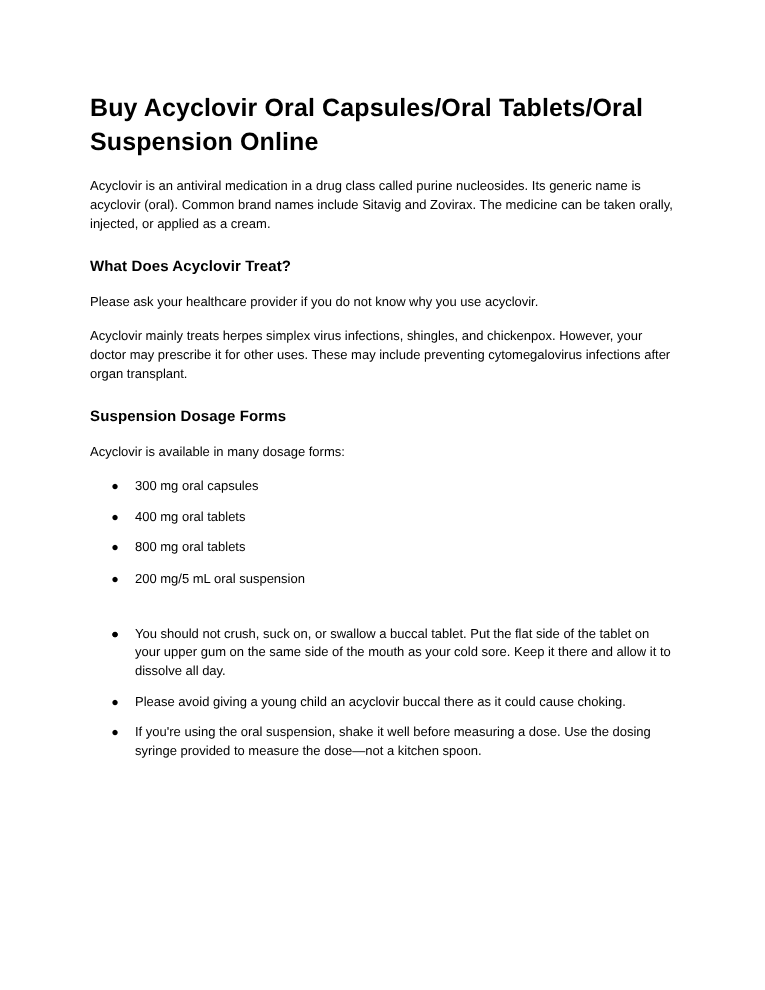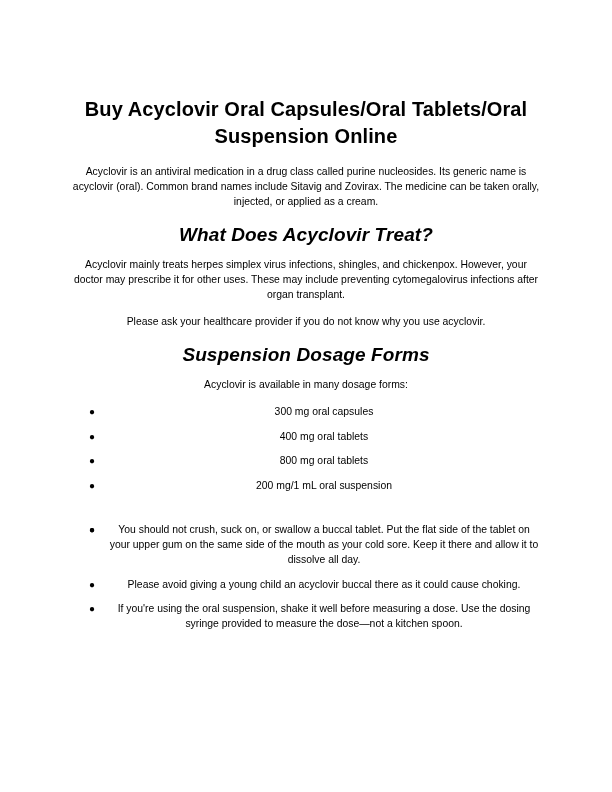--- a/index.html
+++ b/index.html
@@ -1,27 +1,27 @@
 <!DOCTYPE html>
 <html><head>
   <meta charset="utf-8">
   <style>
     html, body { margin: 0; padding: 0; background: #ffffff; }
     body {
       width: 612px; height: 792px; position: relative; overflow: hidden;
       font-family: "Liberation Sans", sans-serif; color: #000;
     }
-    .page { position: absolute; left: 72px; top: 96px; width: 468px; text-align: center; }
+    .page { position: absolute; left: 72px; top: 74px; width: 468px; }
     h1 {
       font-size: 20px; font-weight: bold; line-height: 27px;
       margin: 0 0 14px 0; letter-spacing: 0.1px;
     }
     h2 {
-      font-size: 19px; font-weight: bold; line-height: 20px;
-      margin: 0 0 12px 0; letter-spacing: 0.1px; font-style: italic;
+      font-size: 12px; font-weight: bold; line-height: 20px;
+      margin: 0 0 12px 0; letter-spacing: 0.1px;
     }
     p {
       font-size: 10.4px; line-height: 15px; margin: 12px 0 12px 0;
     }
     ul { list-style: none; margin: 0; padding: 0; }
     ul li {
       position: relative; font-size: 10.4px; line-height: 15px;
       padding-left: 36px; margin-bottom: 9.6px;
     }
     ul li .bullet {
@@ -32,33 +32,33 @@
 </head>
 <body>
 
 <div class="page">
   <h1>Buy Acyclovir Oral Capsules/Oral Tablets/Oral Suspension Online</h1>
   <p>Acyclovir is an antiviral medication in a drug class called purine nucleosides. Its generic name is acyclovir (oral). Common brand names include Sitavig and Zovirax. The medicine can be taken orally, injected, or applied as a cream.</p>
 
   <div class="sec-gap"></div>
   <section>
     <h2>What Does Acyclovir Treat?</h2>
+    <p>Please ask your healthcare provider if you do not know why you use acyclovir.</p>
     <p>Acyclovir mainly treats herpes simplex virus infections, shingles, and chickenpox. However, your doctor may prescribe it for other uses. These may include preventing cytomegalovirus infections after organ transplant.</p>
-    <p>Please ask your healthcare provider if you do not know why you use acyclovir.</p>
   </section>
 
   <div class="sec-gap"></div>
   <section>
     <h2>Suspension Dosage Forms</h2>
     <p>Acyclovir is available in many dosage forms:</p>
     <ul>
       <li><span class="bullet">●</span><span>300 mg oral capsules</span></li>
       <li><span class="bullet">●</span><span>400 mg oral tablets</span></li>
       <li><span class="bullet">●</span><span>800 mg oral tablets</span></li>
-      <li><span class="bullet">●</span><span>200 mg/1 mL oral suspension</span></li>
+      <li><span class="bullet">●</span><span>200 mg/5 mL oral suspension</span></li>
     </ul>
   </section>
 
   <div class="sec-gap" style="height:10px"></div>
   <section>
     <ul>
       <li><span class="bullet">●</span></li>
       <li><span class="bullet">●</span><span>You should not crush, suck on, or swallow a buccal tablet. Put the flat side of the tablet on your upper gum on the same side of the mouth as your cold sore. Keep it there and allow it to dissolve all day.</span></li>
       <li><span class="bullet">●</span><span>Please avoid giving a young child an acyclovir buccal there as it could cause choking.</span></li>
       <li><span class="bullet">●</span><span>If you're using the oral suspension, shake it well before measuring a dose. Use the dosing syringe provided to measure the dose—not a kitchen spoon.</span></li>

